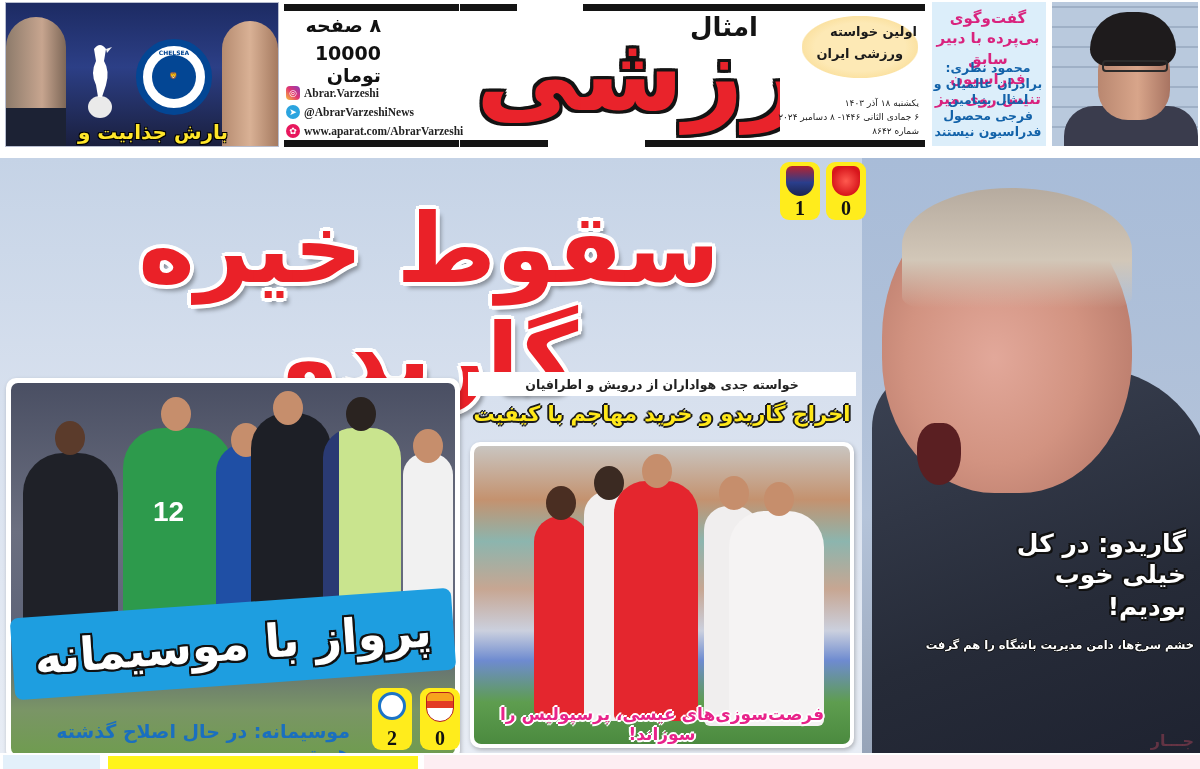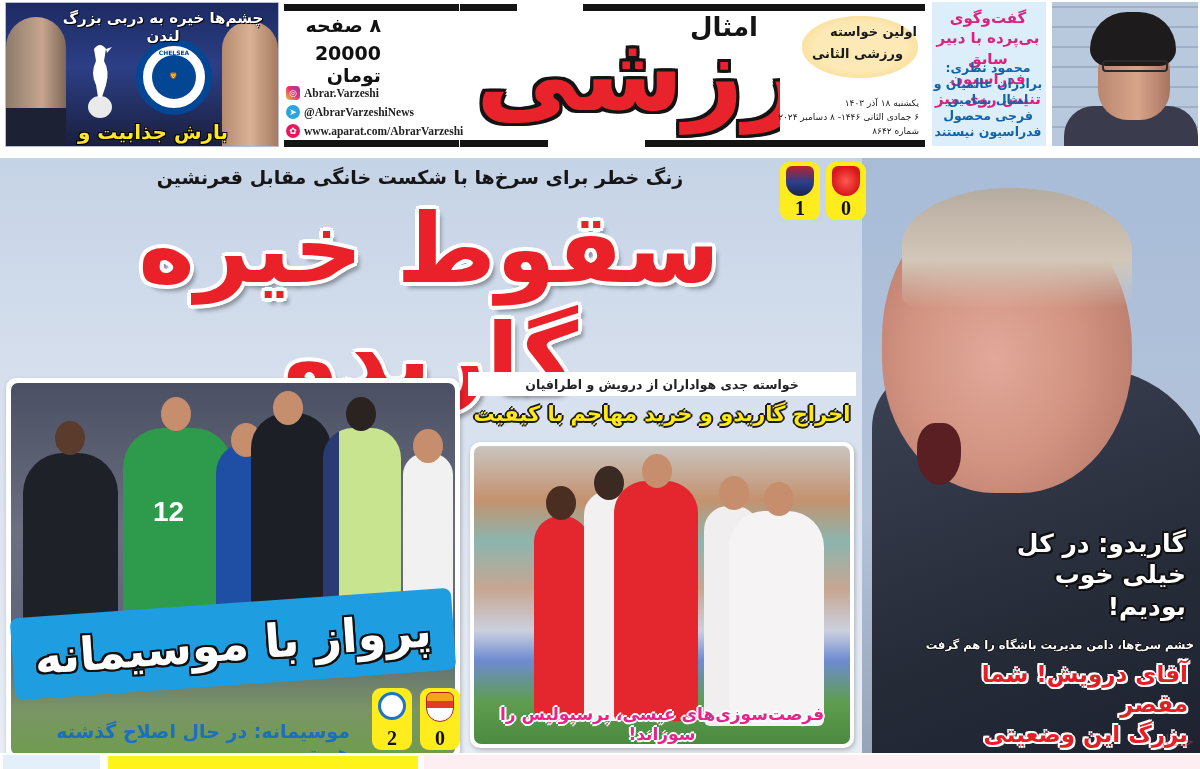--- a/index.html
+++ b/index.html
@@ -134,21 +134,21 @@
   #mid-caption { left: 470px; top: 546px; width: 384px; text-align: center; font-size: 17px; font-weight: bold; color: #e8238a;
     text-shadow: 2px 0 0 #fff, -2px 0 0 #fff, 0 2px 0 #fff, 0 -2px 0 #fff, 1px 1px 0 #fff, -1px -1px 0 #fff; }
 
   
   #garrido-quote { right: 14px; top: 370px; width: 200px; text-align: right; font-size: 25px; line-height: 1.25; font-weight: bold; color: #ffffff;
     text-shadow: 2px 0 0 #111, -2px 0 0 #111, 0 2px 0 #111, 0 -2px 0 #111, 2px 2px 0 #111, -2px -2px 0 #111; }
   #anger-kicker { right: 6px; top: 480px; width: 270px; text-align: right; font-size: 11.5px; font-weight: bold; color: #fff;
     text-shadow: 1px 0 0 #111, -1px 0 0 #111, 0 1px 0 #111, 0 -1px 0 #111; }
   #darvish-headline { right: 12px; top: 502px; width: 270px; text-align: right; font-size: 23px; line-height: 1.3; font-weight: bold; color: #e51e25;
     text-shadow: 2px 0 0 #fff, -2px 0 0 #fff, 0 2px 0 #fff, 0 -2px 0 #fff, 2px 2px 0 #fff, -2px -2px 0 #fff; }
-  #watermark { right: 6px; top: 573px; font-size: 16px; color: rgba(180,70,90,0.45); font-weight: normal; }
+  #watermark { right: 6px; top: 573px; font-size: 16px; color: rgba(180,70,90,0.45); font-weight: bold; }
 
   
   #bottom-strip { left: 0; top: 755px; width: 1200px; height: 14px; }
   #bottom-strip .b1 { left: 3px; top: 0; width: 97px; height: 14px; background: #e3f0fa; }
   #bottom-strip .b2 { left: 108px; top: 1px; width: 310px; height: 13px; background: #fff41a; }
   #bottom-strip .b3 { left: 424px; top: 0; width: 776px; height: 14px; background: #fdeef2; }
 </style>
 </head>
 <body>
 
@@ -159,28 +159,27 @@
   <div class="abs face-r"></div>
   <svg class="abs spurs" viewBox="0 0 32 78">
     <ellipse cx="16" cy="66" rx="12" ry="11" fill="#eaeaea"></ellipse>
     <path d="M10 8 Q16 0 22 8 L20 20 Q26 30 22 44 L18 56 L14 56 L12 44 Q6 32 12 20 Z" fill="#ffffff"></path>
     <path d="M22 8 L28 6 L23 12 Z" fill="#f2f2f2"></path>
   </svg>
   <div class="abs chelsea">
     <span class="chelsea-ring">CHELSEA</span>
     <div class="inner">🦁</div>
   </div>
-  <div class="abs p-title rtl">چشم‌ها خیره به دربی بزرگ لندن</div>
   <div class="abs p-sub rtl">بارش جذابیت و طراوت</div>
 </div>
 
 <div id="price-box" class="abs">
   <div class="abs black-bar top-bar"></div>
   <div class="abs pages rtl">۸ صفحه</div>
-  <div class="abs price rtl">20000 تومان</div>
+  <div class="abs price rtl">10000 تومان</div>
   <div class="abs social-row" style="top:82px">
     <span class="ico ico-insta">◎</span>
     <span>Abrar.Varzeshi</span>
   </div>
   <div class="abs social-row" style="top:101px">
     <span class="ico ico-tele">➤</span>
     <span>@AbrarVarzeshiNews</span>
   </div>
   <div class="abs social-row" style="top:120px">
     <span class="ico ico-aparat">✿</span>
@@ -195,21 +194,21 @@
   <div class="abs abrar rtl">امثال</div>
   <div class="abs mark rtl">ورزشی</div>
   <div class="abs black-bar bottom-bar1"></div>
   <div class="abs black-bar bottom-bar2"></div>
 </div>
 
 <div id="tagline-box" class="abs">
   <div class="abs black-bar top-bar"></div>
   <div class="abs starburst"></div>
   <div class="abs t1 rtl">اولین خواسته</div>
-  <div class="abs t2 rtl">ورزشی الثانی</div>
+  <div class="abs t2 rtl">ورزشی ایران</div>
   <div class="abs date rtl" style="top:96px">یکشنبه ۱۸ آذر ۱۴۰۳</div>
   <div class="abs date rtl" style="top:110px">۶ جمادی الثانی ۱۴۴۶- ۸ دسامبر ۲۰۲۴</div>
   <div class="abs date rtl" style="top:124px">شماره ۸۶۴۲</div>
   <div class="abs black-bar bottom-bar"></div>
 </div>
 
 <div id="interview-box" class="abs">
   <div class="kicker rtl">گفت‌وگوی بی‌پرده با دبیر سابق فدراسیون تنیس روی میز</div>
   <div class="head rtl">محمود نظری: برادران عالمیان و امثال بنیامین فرجی محصول فدراسیون نیستند</div>
 </div>
@@ -235,21 +234,20 @@
     <div class="score-card">
       <div class="crest crest-perspolis"></div>
       <span class="num">0</span>
     </div>
     <div class="score-card">
       <div class="crest crest-mes"></div>
       <span class="num">1</span>
     </div>
   </div>
 
-  <div id="overline" class="abs rtl">زنگ خطر برای سرخ‌ها با شکست خانگی مقابل قعرنشین</div>
   <div id="main-headline" class="abs rtl">سقوط خیره گاریدو</div>
 
   <div id="esteghlal-photo" class="abs">
     <div class="img">
       <div class="fig p-black"></div>
       <div class="heads" style="left:44px;top:38px;background:#5b3b2b"></div>
       <div class="fig p-green">
           <span class="n12">12</span>
         </div>
       <div class="heads" style="left:150px;top:14px"></div>
@@ -296,24 +294,20 @@
       <div class="heads" style="left:290px;top:36px"></div>
     </div>
   </div>
   <div id="mid-caption" class="abs rtl">فرصت‌سوزی‌های عیسی، پرسپولیس را سوزاند!</div>
 
   <div id="anger-kicker" class="abs rtl">خشم سرخ‌ها، دامن مدیریت باشگاه را هم گرفت</div>
   <div id="garrido-quote" class="abs rtl">
     <div>گاریدو: در کل</div>
     <div>خیلی خوب بودیم!</div>
   </div>
-  <div id="darvish-headline" class="abs rtl">
-    <div>آقای درویش! شما مقصر</div>
-    <div>بزرگ این وضعیتی</div>
-  </div>
   <div id="watermark" class="abs rtl">جـــار</div>
 </div>
 
 <div id="bottom-strip" class="abs">
   <div class="abs b1"></div>
   <div class="abs b2"></div>
   <div class="abs b3"></div>
 </div>
 
 </body></html>

